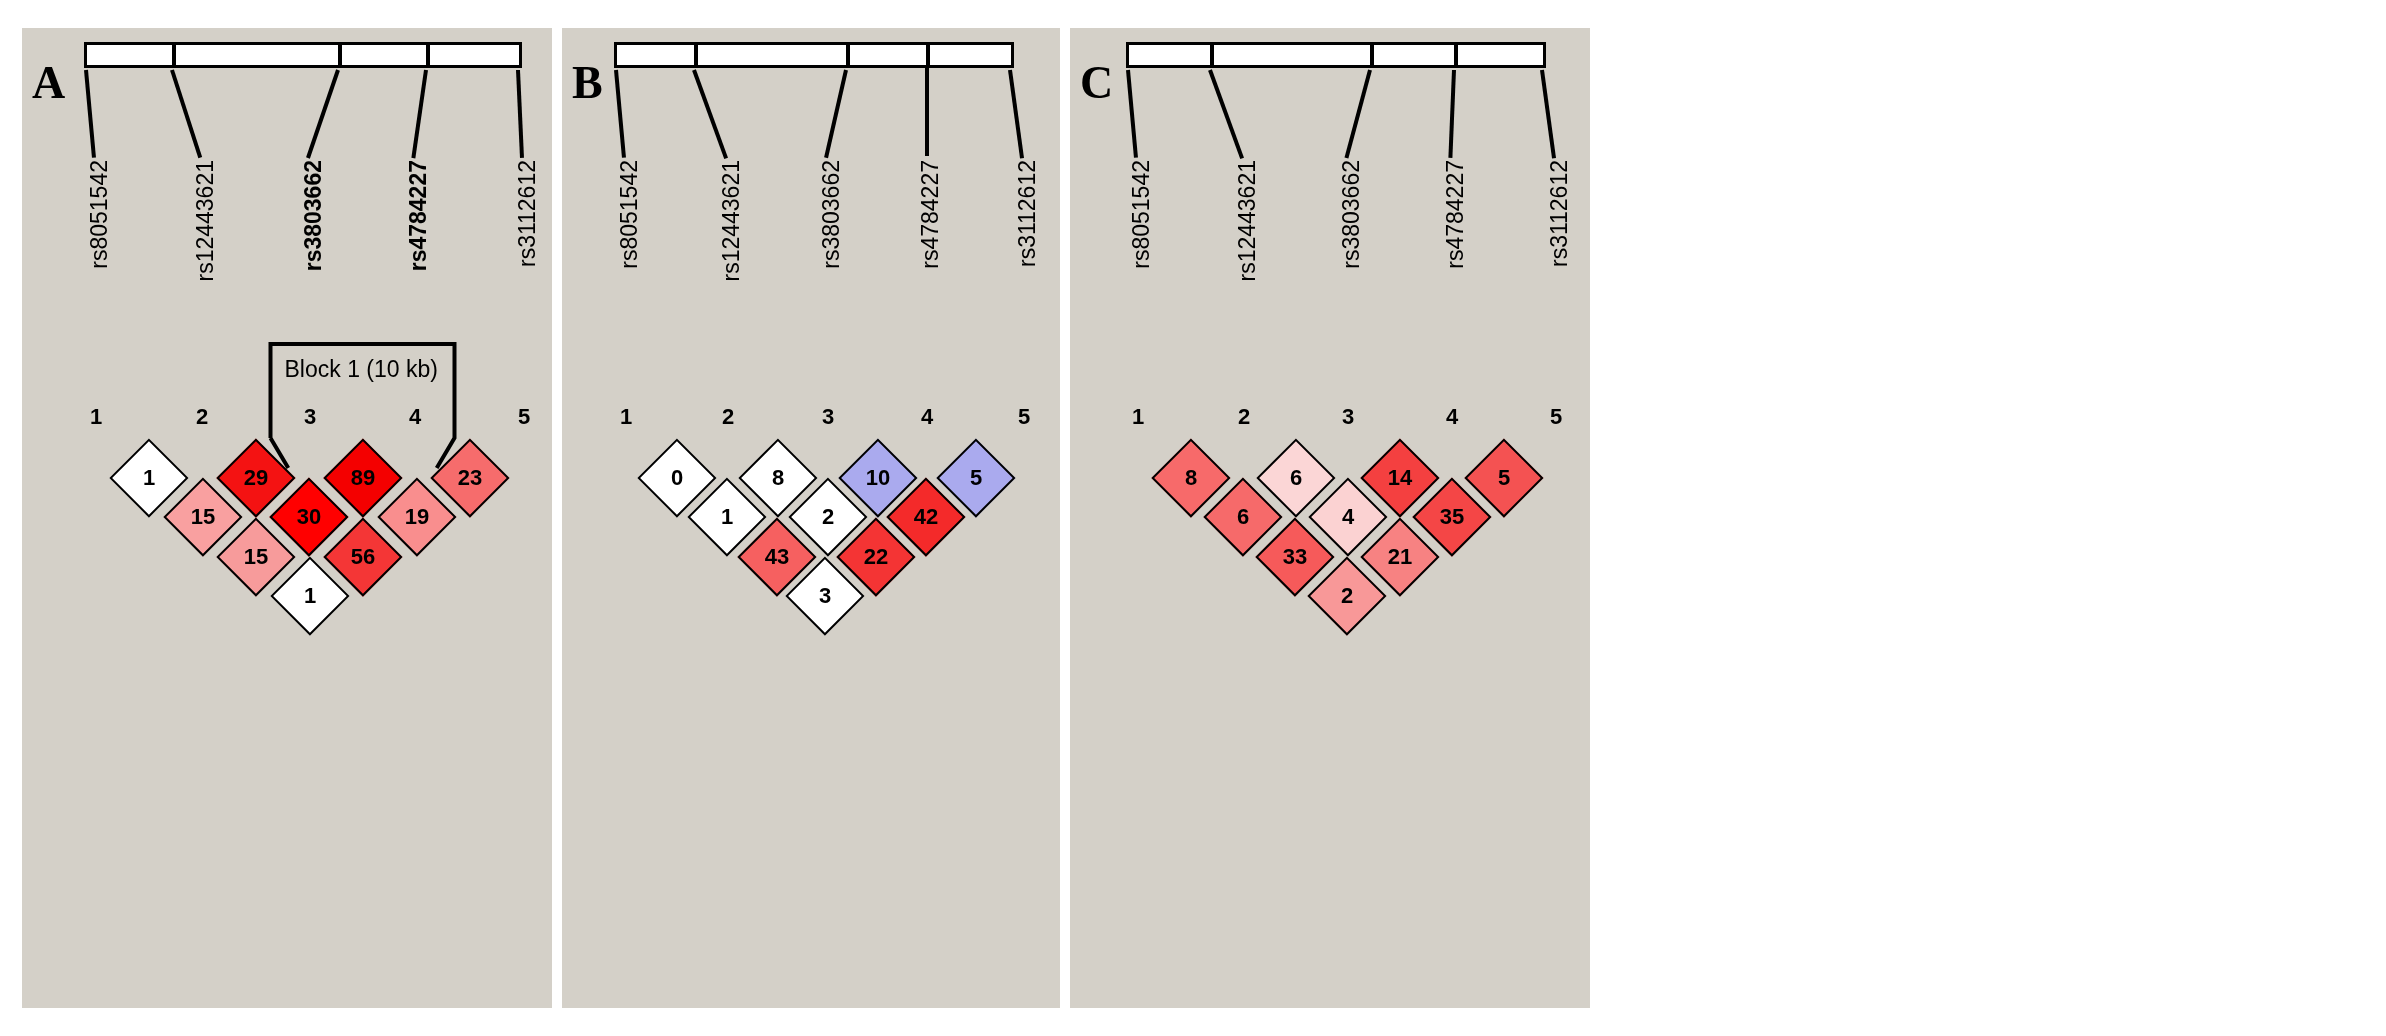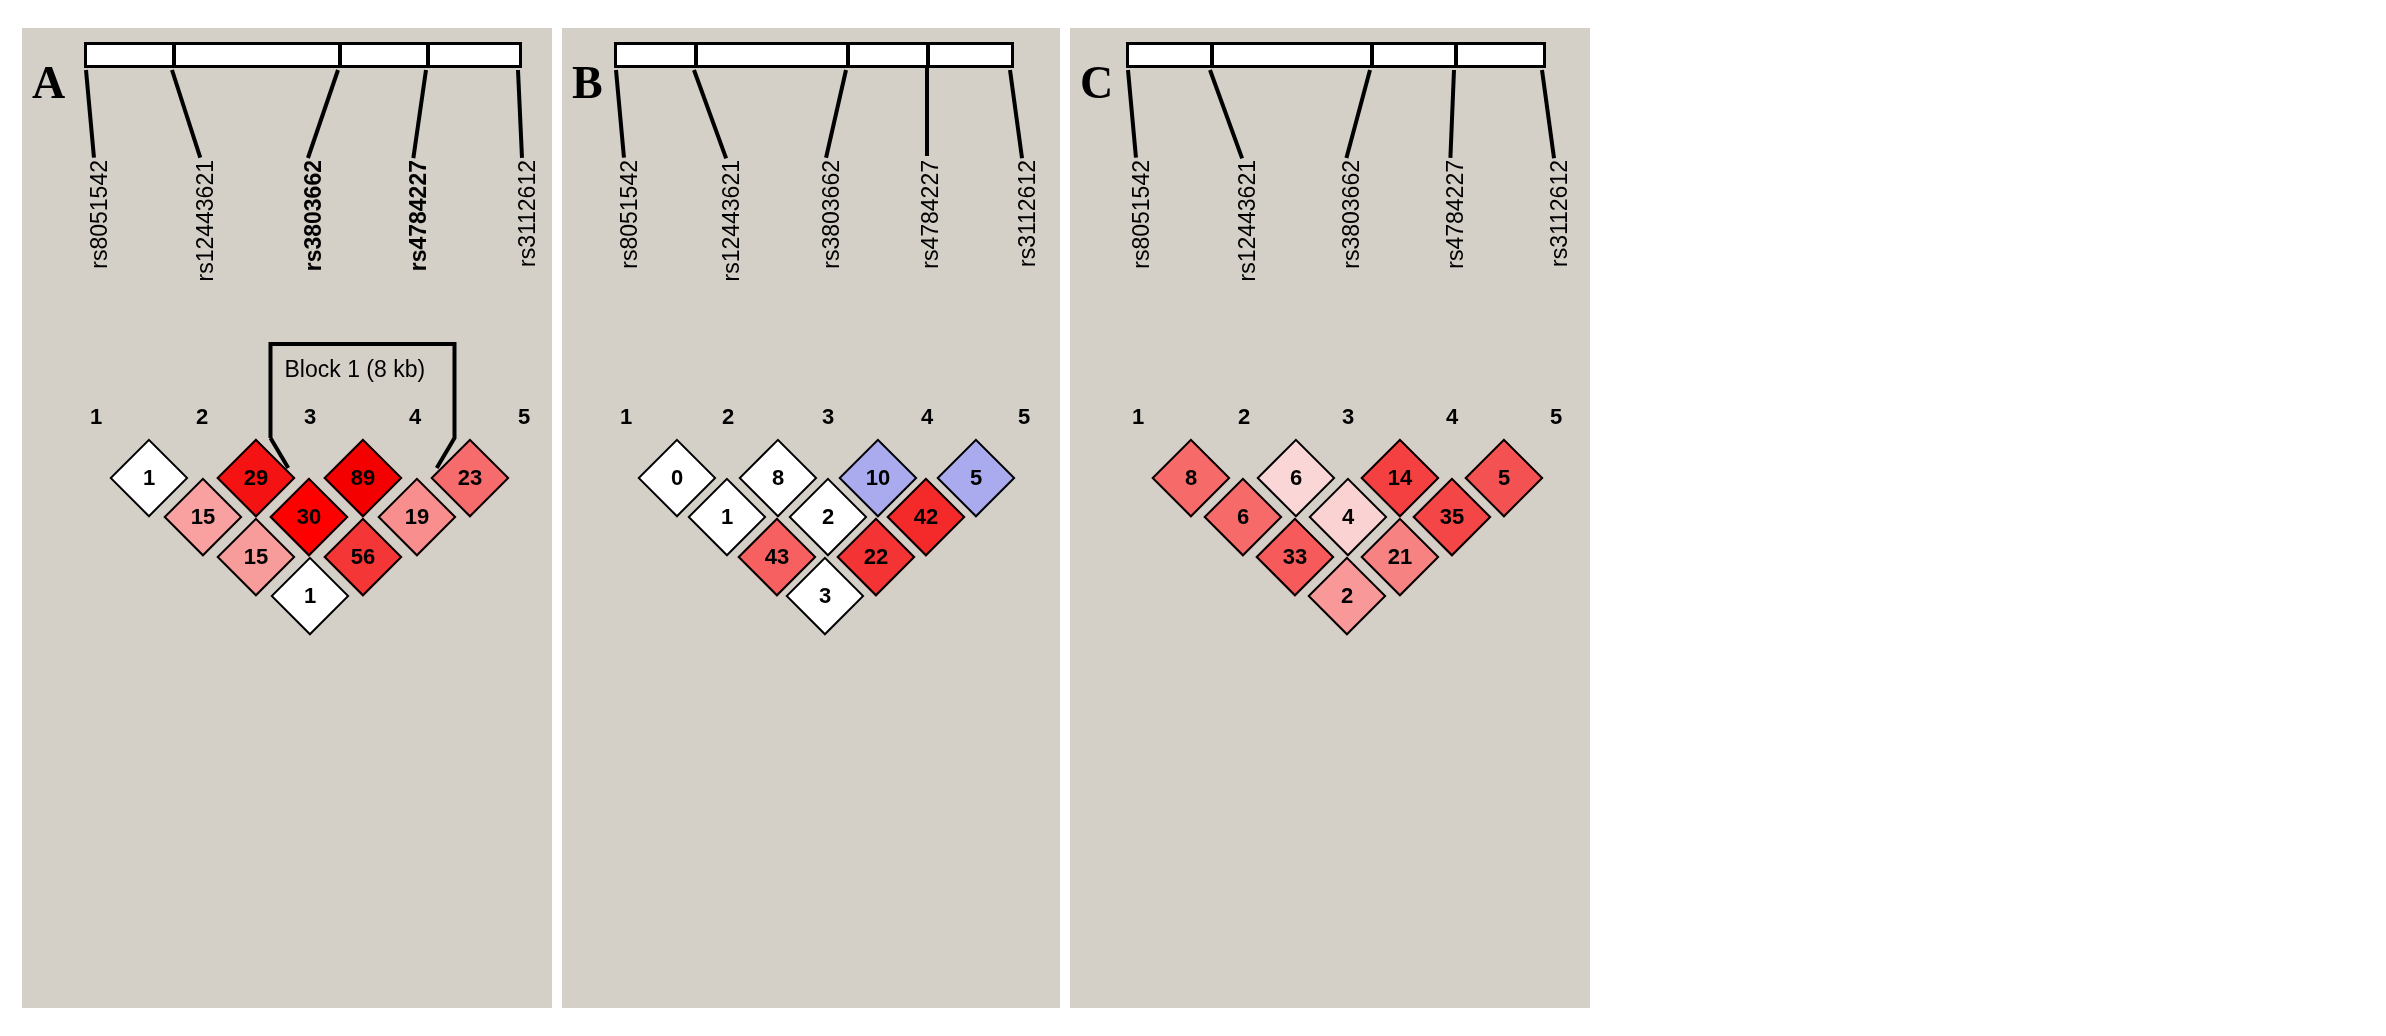--- a/index.html
+++ b/index.html
@@ -98,21 +98,21 @@
         </div>
       </div>
       <div class="dia" style="left: 260.069px; top: 540.069px; width: 55.8614px; height: 55.8614px;">
         <div class="sq" style="background: rgb(255, 255, 255);">
           <span class="val">1</span>
         </div>
       </div>
       <svg class="blockoutline" width="530" height="980" style="left: 0px; top: 0px;">
         <path d="M 248.5 410 L 248.5 316 L 432.5 316 L 432.5 410 L 414.725 440 M 248.5 410 L 266.275 440" fill="none" stroke="#000" stroke-width="4"></path>
       </svg>
-      <div class="blocklabel" style="left: 262.5px; top: 328px;">Block 1 (8 kb)</div>
+      <div class="blocklabel" style="left: 262.5px; top: 328px;">Block 1 (10 kb)</div>
     </div>
   <div class="panel" id="panel-B">
       <div class="panel-letter" style="left: 10px; top: 28px;">B</div>
       <div class="chrbar" style="left: 52px; top: 14px; width: 400px; height: 26px;"></div>
       <div class="chrtick" style="left: 132px; top: 14px; width: 4px; height: 26px;"></div>
       <div class="chrtick" style="left: 284px; top: 14px; width: 4px; height: 26px;"></div>
       <div class="chrtick" style="left: 364px; top: 14px; width: 4px; height: 26px;"></div>
       <div class="droplineD" style="left: 54px; top: 40px; width: 88.3629px; transform: rotate(84.8056deg);"></div>
       <div class="droplineD" style="left: 132px; top: 40px; width: 93.6376px; transform: rotate(70.0169deg);"></div>
       <div class="droplineD" style="left: 284px; top: 40px; width: 90.2441px; transform: rotate(102.804deg);"></div>

